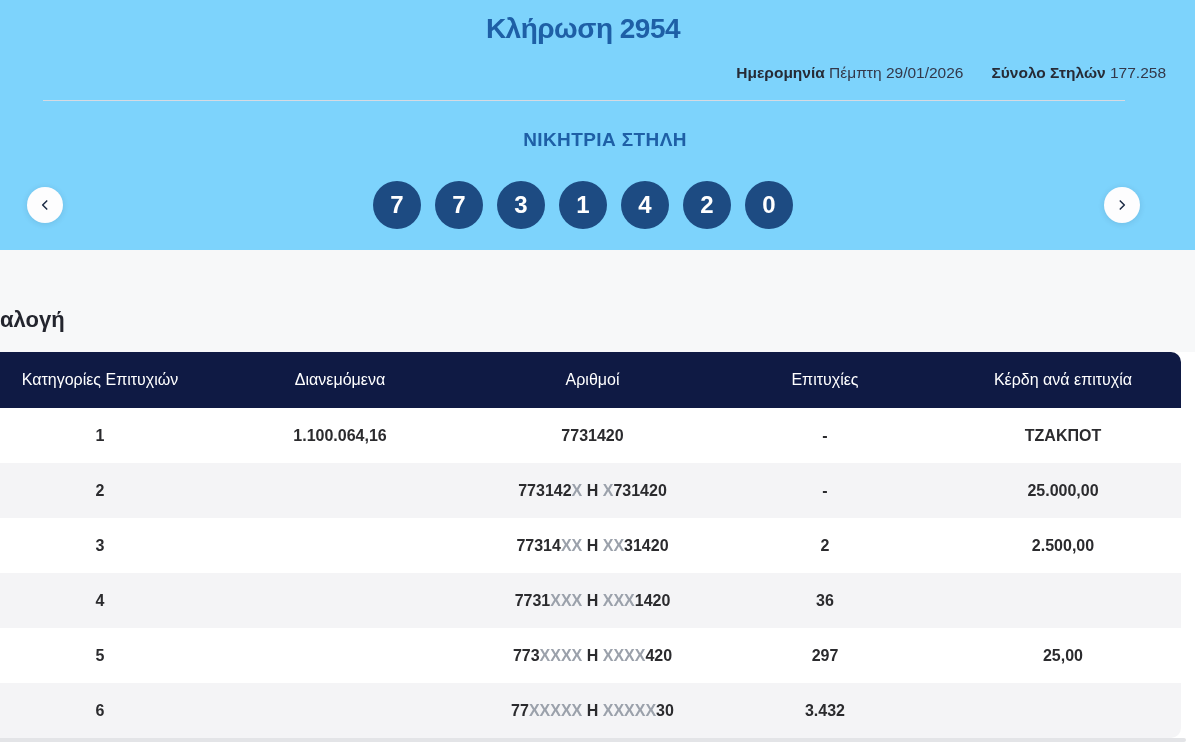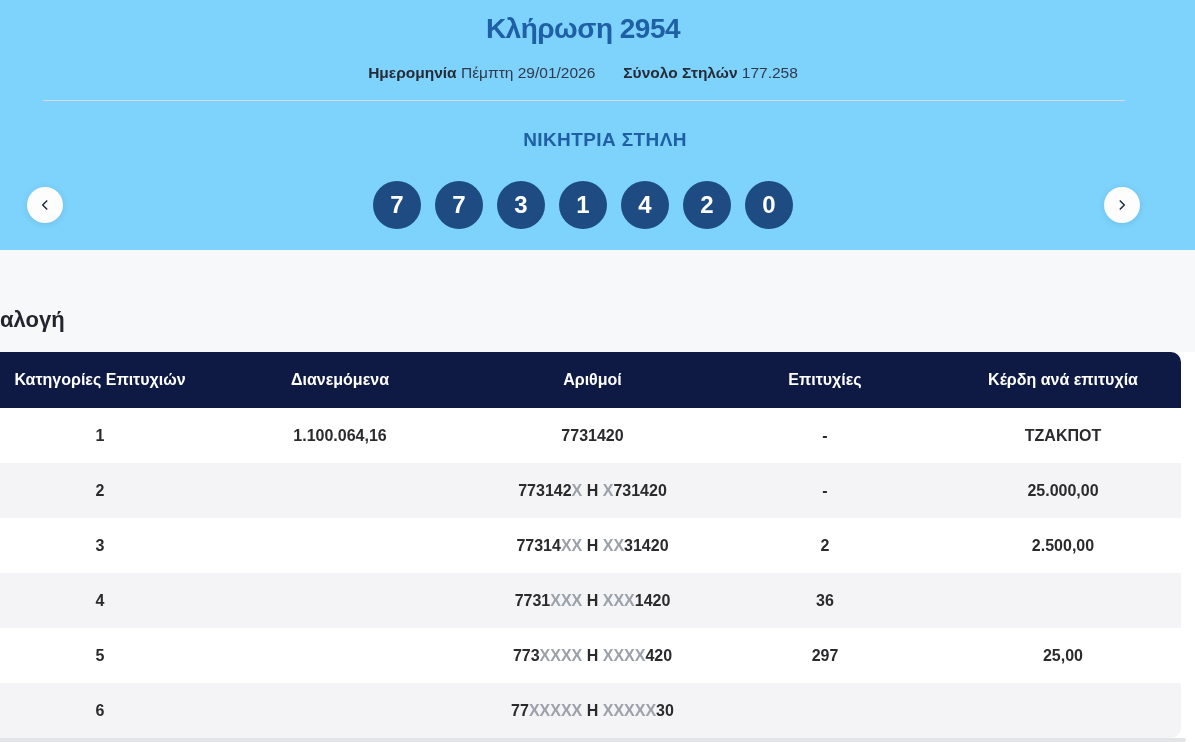--- a/index.html
+++ b/index.html
@@ -8,21 +8,21 @@
     position:relative; overflow:hidden; background:#ffffff;
     font-family:"Liberation Sans", sans-serif;
   }
   
   .hero { position:absolute; top:0; left:0; width:1195px; height:250px; background:#7dd3fc; }
   .hero-title {
     position:absolute; top:13px; left:0; width:1166px; text-align:center;
     font-size:28px; font-weight:700; color:#1e5fa6; letter-spacing:-0.5px;
   }
   .hero-meta {
-    position:absolute; top:64px; left:0; width:1166px; text-align:center;
+    position:absolute; top:64px; left:0; width:1166px; text-align:right;
     font-size:15.5px; color:#262b36;
   }
   .meta-label { font-weight:700; }
   .meta-value { font-weight:400; color:#33384a; }
   .meta-group + .meta-group { margin-left:28px; }
   .hero-divider { position:absolute; top:100px; left:43px; width:1082px; height:1px; background:#d6dae2; }
   .winning-title {
     position:absolute; top:129px; left:0; width:1166px; text-align:center;
     font-size:19px; font-weight:700; color:#1e5fa6; letter-spacing:0.4px;padding-left:44px;
   }
@@ -40,21 +40,21 @@
   }
   .nav-prev { left:27px; top:187px; }
   .nav-next { left:1104px; top:187px; }
   
   .mid-band { position:absolute; top:250px; left:0; width:1195px; height:102px; background:#f7f8f9; }
   .cutoff-label { position:absolute; top:307px; left:0; font-size:22px; font-weight:600; color:#23252e; }
   
   .results-table { position:absolute; top:352px; left:0; width:1181px; }
   .t-grid { display:grid; grid-template-columns:200px 280px 225px 240px 236px; align-items:center; }
   .t-header { height:56px; background:#0f1a44; border-radius:0 10px 0 0; }
-  .t-header .t-cell { color:#ffffff; font-weight:700; font-size:16px; }
+  .t-header .t-cell { color:#ffffff; font-weight:400; font-size:16px; }
   .t-cell { text-align:center; }
   .t-row { height:55px; background:#ffffff; font-size:16px; font-weight:700; color:#2b2b2e; }
   .t-row.alt { background:#f4f4f6; }
   .t-row.last { border-radius:0 0 10px 0; }
   .muted { color:#9ba1ab; }
   .bottom-strip {
     position:absolute; top:738px; left:0; width:1186px; height:4px;
     background:#e3e4e7; border-radius:0 4px 4px 0;
   }
 </style>
@@ -141,16 +141,17 @@
         <div class="t-cell">5</div>
         <div class="t-cell"></div>
         <div class="t-cell"><span>773</span><span class="muted">XXXX</span><span> Η </span><span class="muted">XXXX</span><span>420</span></div>
         <div class="t-cell">297</div>
         <div class="t-cell">25,00</div>
       </div>
       <div class="t-grid t-row alt last">
         <div class="t-cell">6</div>
         <div class="t-cell"></div>
         <div class="t-cell"><span>77</span><span class="muted">XXXXX</span><span> Η </span><span class="muted">XXXXX</span><span>30</span></div>
+        <div class="t-cell">3.432</div>
       </div>
     </div>
 </div>
 <div class="bottom-strip"></div>
 
 </body></html>

